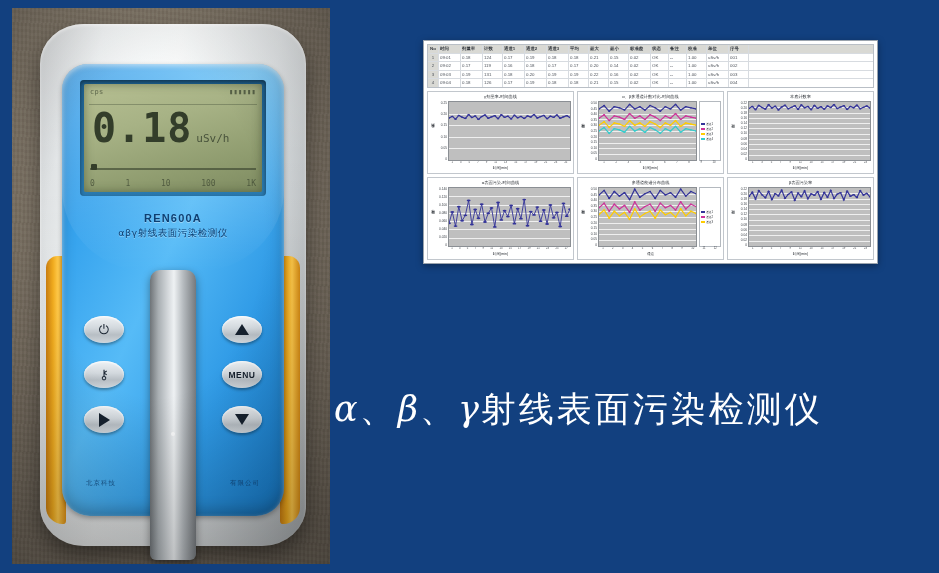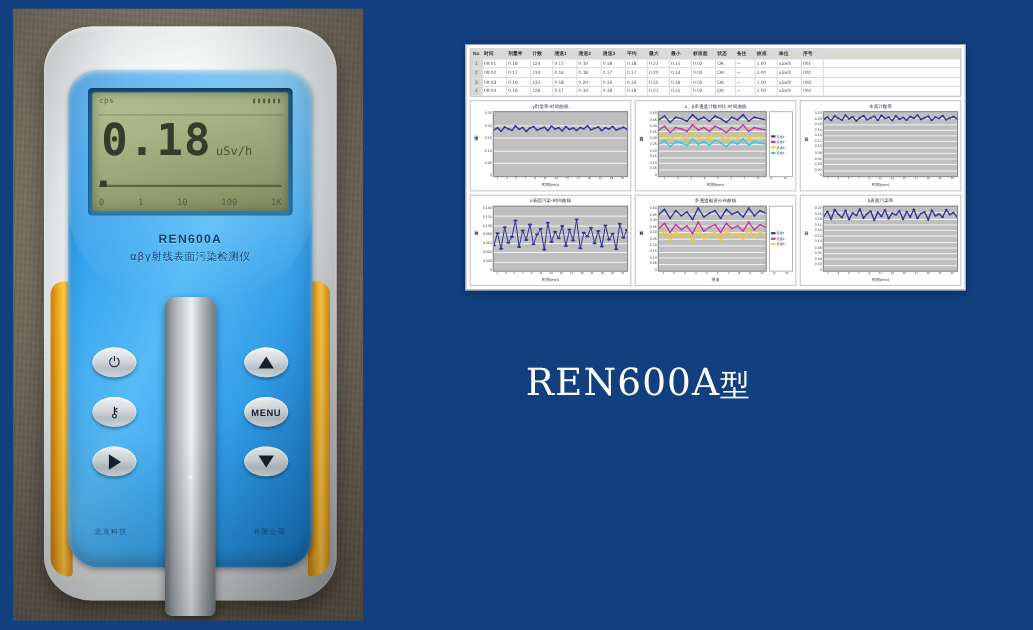--- a/index.html
+++ b/index.html
@@ -1096,18 +1096,18 @@
             <span>19</span>
             <span>21</span>
             <span>23</span>
           </div>
           <div class="mc-xlab">时间(min)</div>
         </div>
       </div>
   </div>
 
   <div id="title-block">
-    <div id="title-line1">
-      <span>REN600A</span><span class="cn">型</span>
+    <div id="title-line2">
+      <span class="gk">α</span><span class="cn">、</span><span class="gk">β</span><span class="cn">、</span><span class="gk">γ</span><span class="cn">射线表面污染检测仪</span>
     </div>
   </div>
 
 </div>
 
 </body></html>

